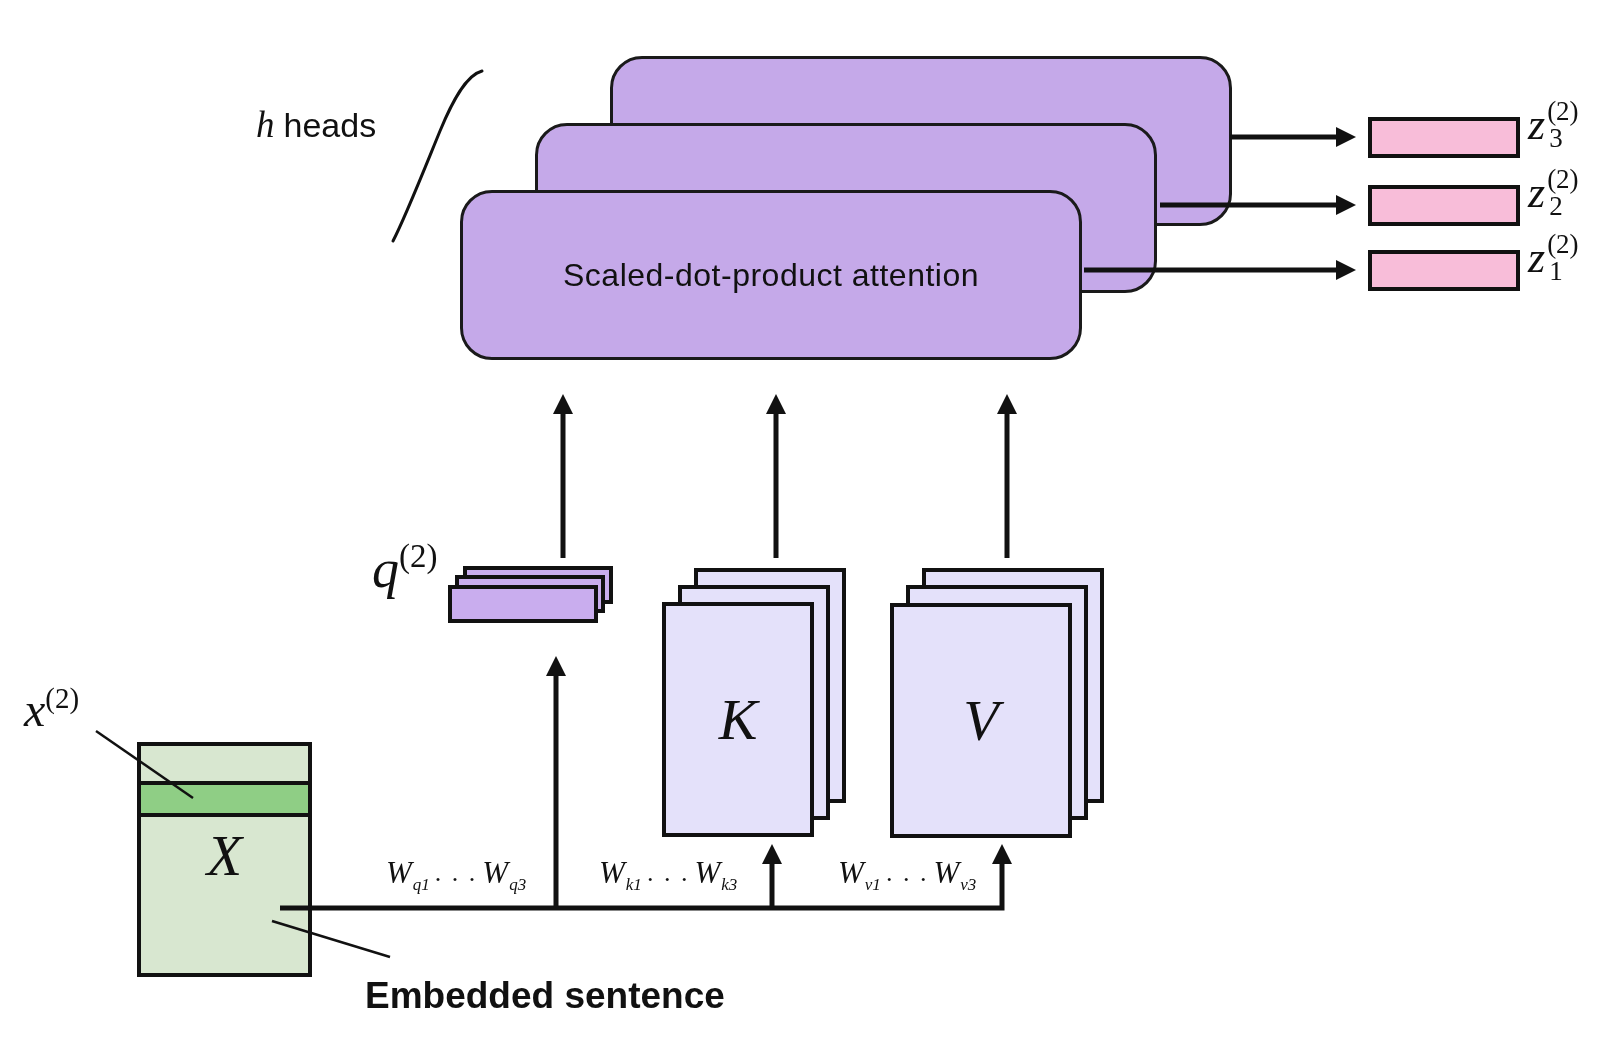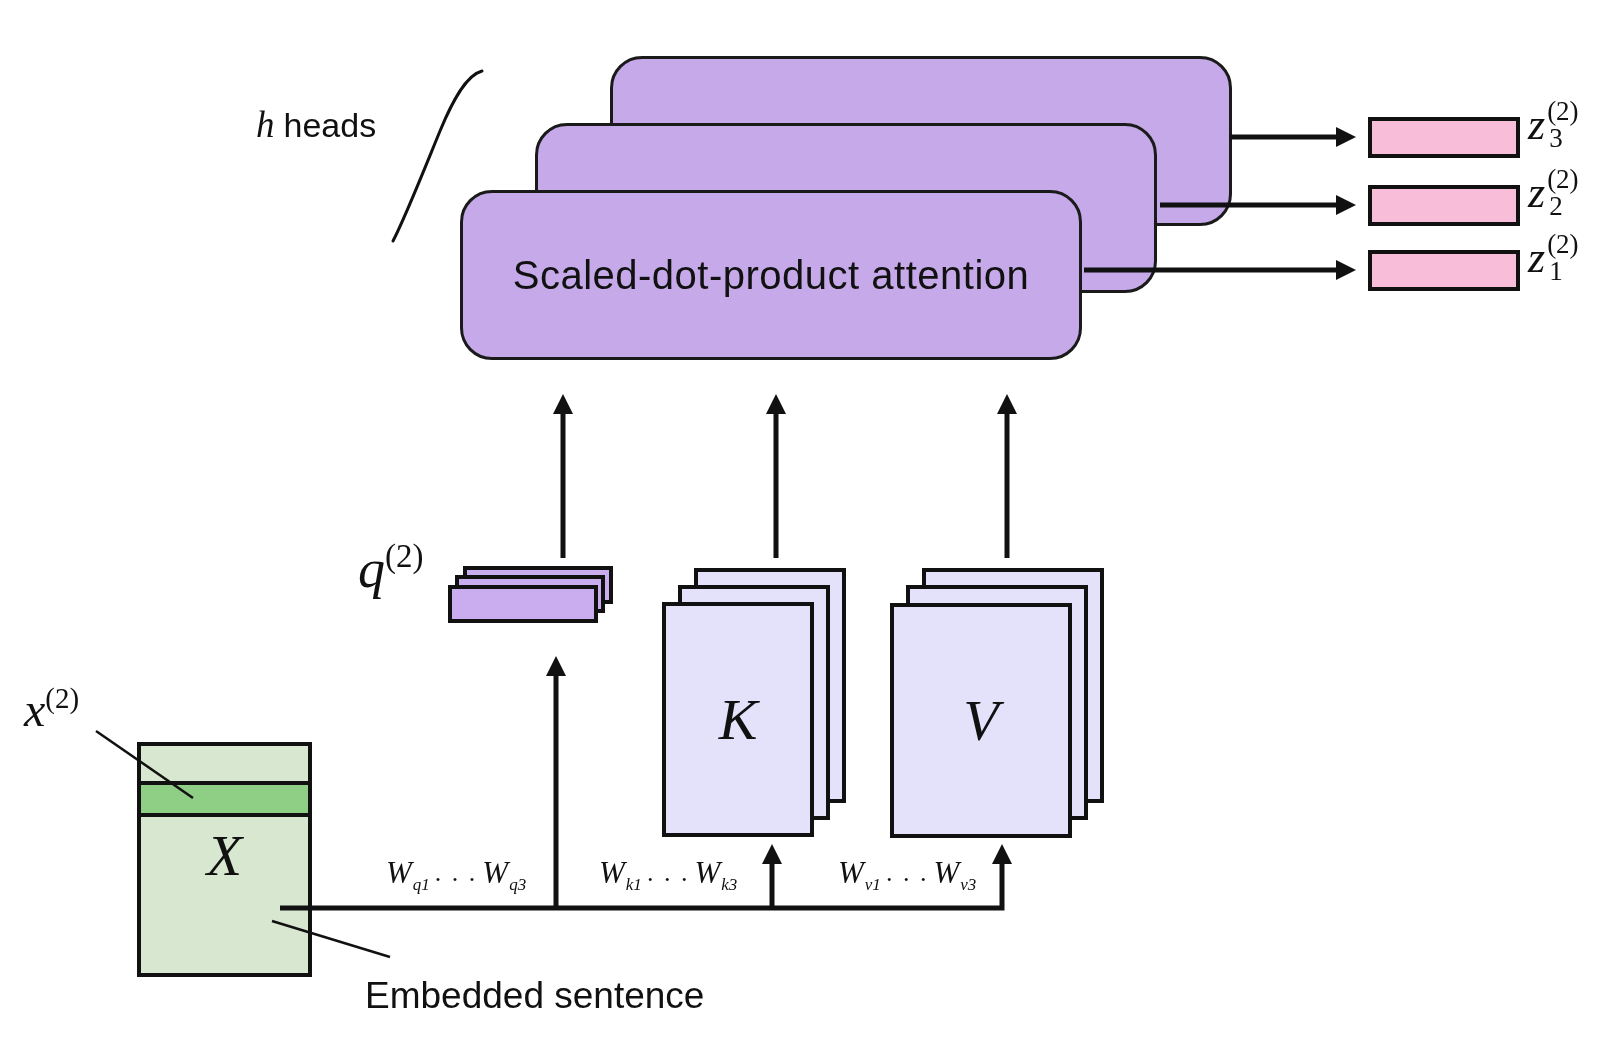--- a/index.html
+++ b/index.html
@@ -3,21 +3,21 @@
 <meta charset="utf-8">
 <style>
   html,body{margin:0;padding:0;background:#fff;}
   #canvas{position:relative;width:1600px;height:1046px;background:#fff;overflow:hidden;
           font-family:"Liberation Sans",sans-serif;color:#111;}
   .abs{position:absolute;box-sizing:border-box;}
 
   
   .attn{width:622px;height:170px;background:var(--purple);border:3px solid #1a1a1a;border-radius:32px;}
   .attn-label{width:100%;height:100%;display:flex;align-items:center;justify-content:center;
-              font-size:40px;letter-spacing:.5px;color:#111;text-align:center;}
+              font-size:32px;letter-spacing:.5px;color:#111;text-align:center;}
 
   
   .zbox{width:152px;height:41px;background:var(--pink);border:4px solid #111;}
   .zlab{display:flex;align-items:center;font-family:"Liberation Serif",serif;}
   .zvar{font-style:italic;font-size:44px;line-height:1;}
   .supsub{display:inline-flex;flex-direction:column;align-items:flex-start;margin-left:2px;line-height:1;}
   .supsub .sup{font-size:27px;}
   .supsub .sub{font-size:27px;font-style:normal;margin-left:2px;}
 
   
@@ -87,21 +87,21 @@
   </div>
 
   <div class="abs heads" style="left:256px;top:103px;">
     <span class="math">h</span>
     <span>heads</span>
   </div>
 
   <div class="abs qbar" style="left:463px;top:566px;"></div>
   <div class="abs qbar" style="left:455px;top:575px;"></div>
   <div class="abs qbar" style="left:448px;top:585px;"></div>
-  <div class="abs" style="left:358px;top:538px;white-space:nowrap;">
+  <div class="abs" style="left:372px;top:538px;white-space:nowrap;">
     <span class="math" style="font-size:54px;">q</span><span class="mathsup" style="font-size:33px;top:-20px;">(2)</span>
   </div>
 
   <div class="abs sheet" style="left:694px;top:568px;width:152px;height:235px;"></div>
   <div class="abs sheet" style="left:678px;top:585px;width:152px;height:235px;"></div>
   <div class="abs sheet" style="left:662px;top:602px;width:152px;height:235px;">
     <div class="kv-letter">K</div>
   </div>
 
   <div class="abs sheet" style="left:922px;top:568px;width:182px;height:235px;"></div>
@@ -110,21 +110,21 @@
     <div class="kv-letter">V</div>
   </div>
 
   <div class="abs xbox" style="left:137px;top:742px;">
     <div class="xrow"></div>
     <div class="xletter">X</div>
   </div>
   <div class="abs" style="left:24px;top:682px;white-space:nowrap;">
     <span class="math" style="font-size:48px;">x</span><span class="mathsup" style="font-size:29px;top:-18px;">(2)</span>
   </div>
-  <div class="abs caption" style="left:365px;top:975px;">Embedded sentence</div>
+  <div class="abs caption" style="left:365px;top:975px;font-weight:bold;">Embedded sentence</div>
 
   <div class="abs wlabel" style="left:386px;top:855px;">
     <span class="wvar">W</span>
       <span class="wsub">q1</span>
     <span class="wdots">. . .</span>
     <span class="wvar">W</span>
       <span class="wsub">q3</span>
   </div>
   <div class="abs wlabel" style="left:599px;top:855px;">
     <span class="wvar">W</span>

